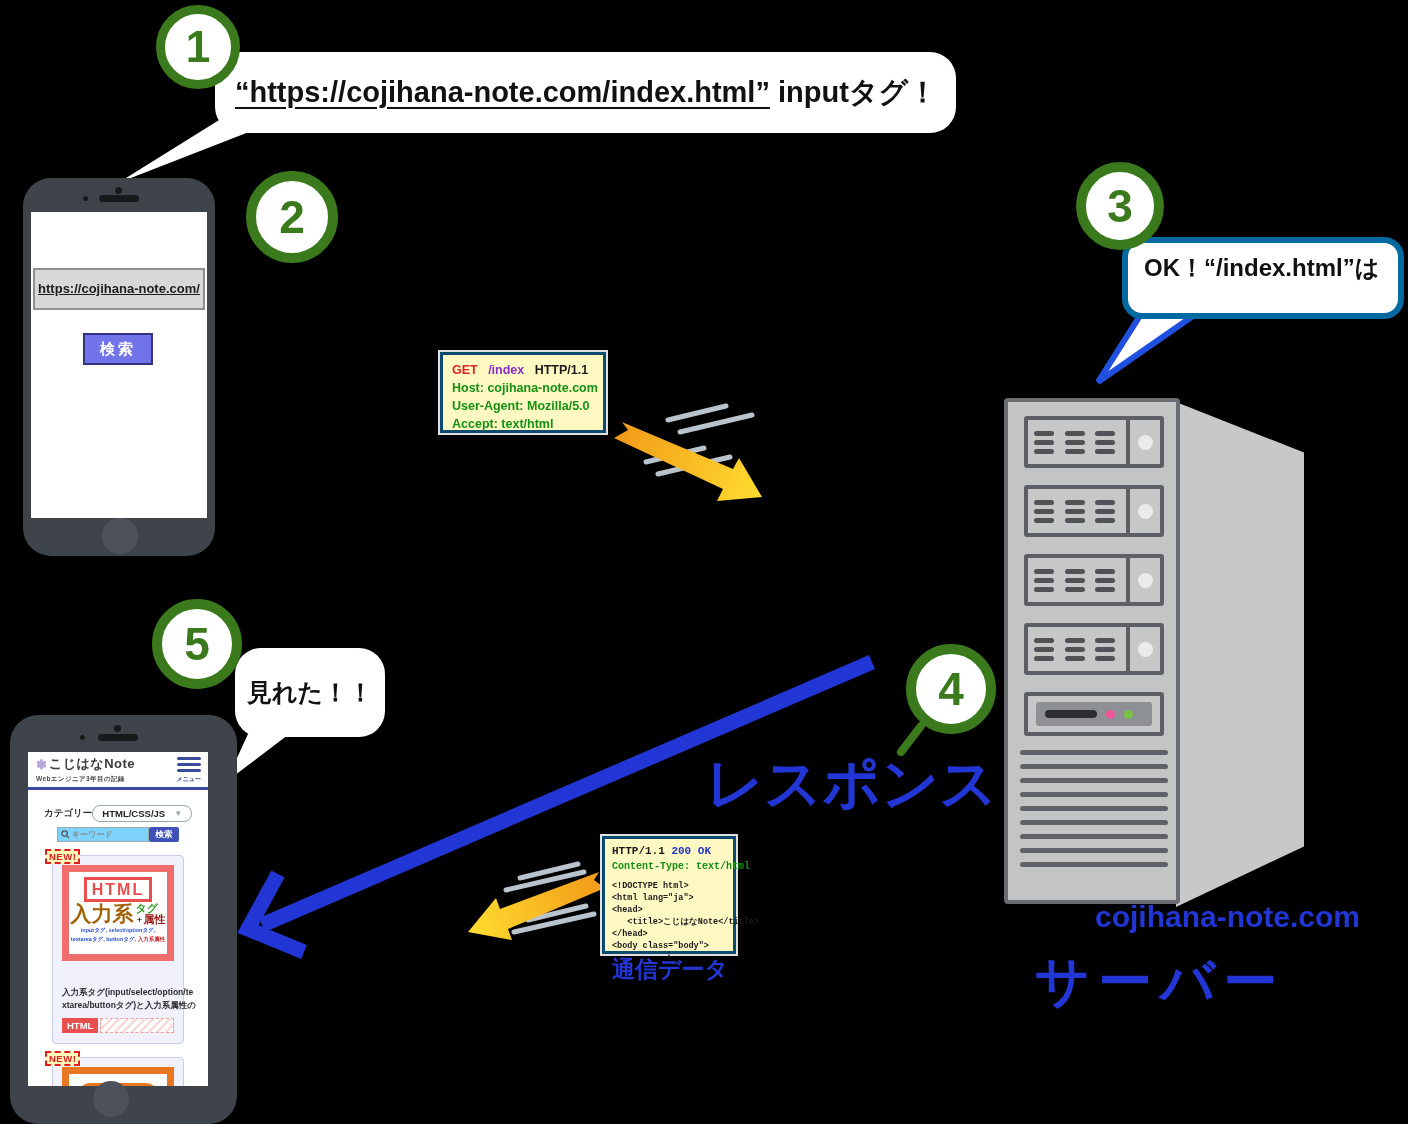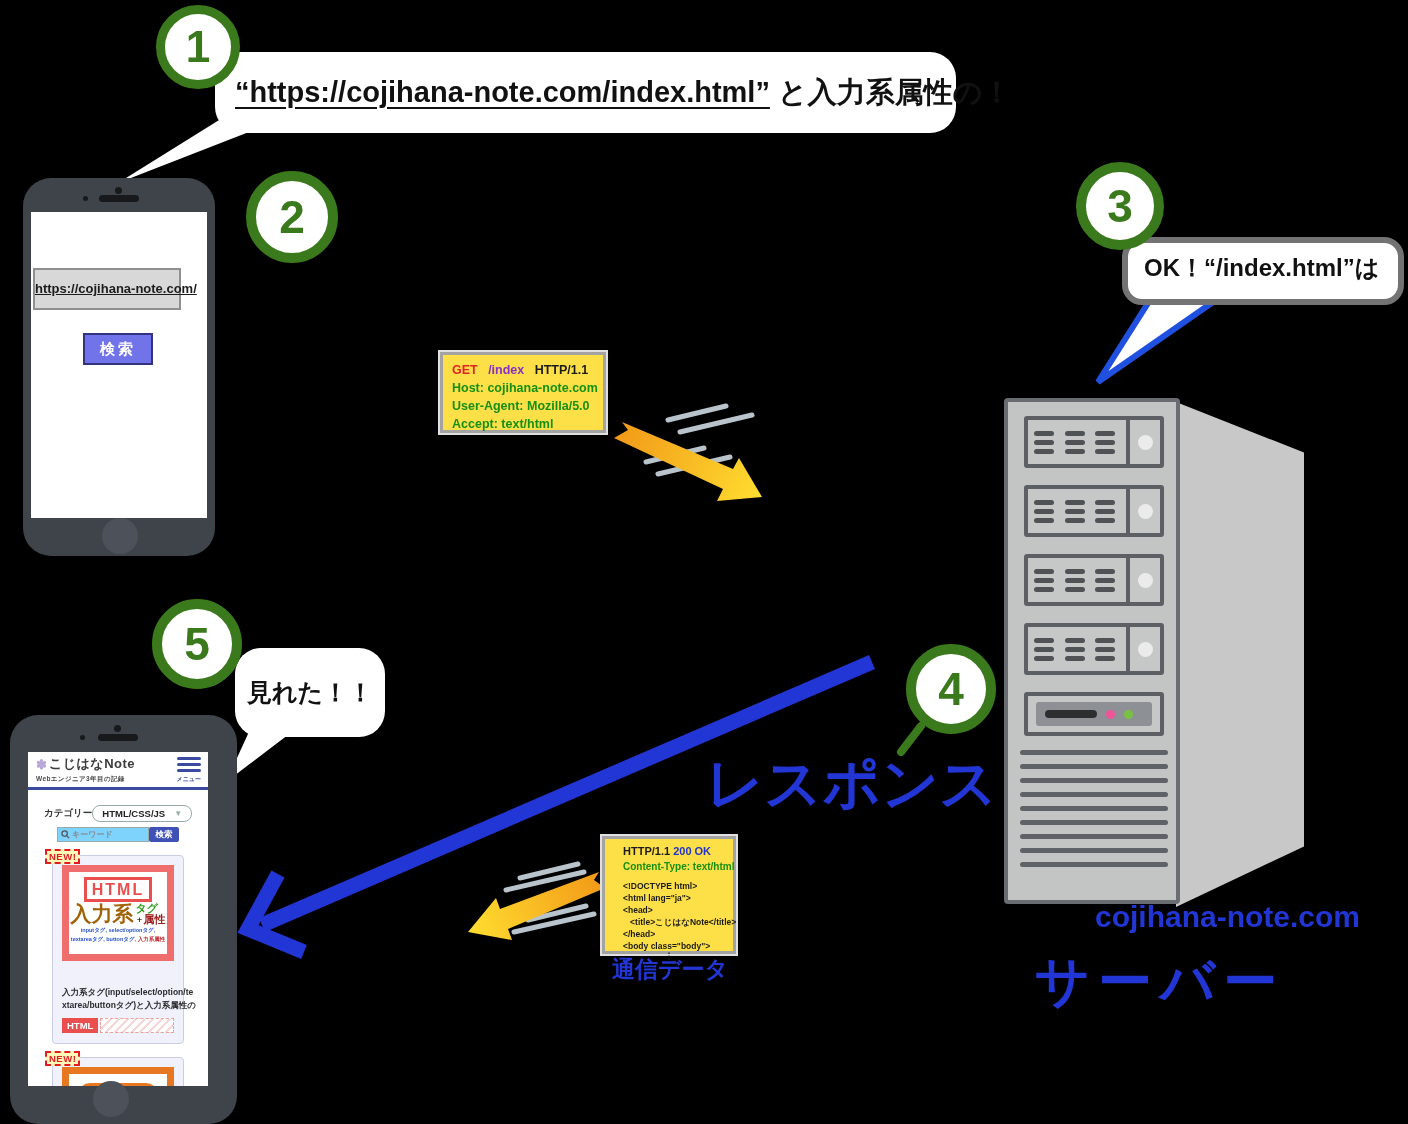--- a/index.html
+++ b/index.html
@@ -13,32 +13,32 @@
   
   .step-circle { position:absolute; background:#fff; border-radius:50%;
     display:flex; align-items:center; justify-content:center; z-index:3;
     color:#3a7a1c; border:10px solid #3a7a1c; font-size:46px; font-weight:bold; }
 
   
   .bubble { position:absolute; background:#fff; z-index:2; color:#111; }
   #bubble1 { left:215px; top:52px; width:741px; height:81px; border-radius:26px;
     font-size:29px; line-height:81px; padding-left:20px; white-space:nowrap; }
   #bubble1 .url { text-decoration:underline; text-underline-offset:5px; }
-  #bubble3 { left:1122px; top:237px; width:282px; height:68px; border-radius:20px;
-    border:6px solid #737373; font-size:24px; line-height:1.45; padding:8px 0 0 16px; white-space:nowrap; }
+  #bubble3 { left:1122px; top:237px; width:282px; height:82px; border-radius:20px;
+    border:6px solid #0369a1; font-size:24px; line-height:1.45; padding:8px 0 0 16px; white-space:nowrap; }
   #bubble5 { left:235px; top:648px; width:150px; height:89px; border-radius:26px;
     font-size:25px; line-height:89px; text-align:center; white-space:nowrap; }
 
   
-  .http-box { position:absolute; background:#fde047; border:3px solid #a3a3a3;
+  .http-box { position:absolute; background:#fef9c3; border:3px solid #0c4a6e;
     box-shadow:0 0 0 2px #e0e0e0; z-index:2; color:#1a1a1a; }
   #request-box { left:440px; top:352px; width:166px; height:81px; padding:6px 9px;
     font-size:12.5px; line-height:1.44; white-space:nowrap; }
-  #response-box { left:602px; top:836px; width:134px; height:118px; padding:5px 18px;
-    font-size:8.5px; line-height:1.42; white-space:nowrap; }
+  #response-box { left:602px; top:836px; width:134px; height:118px; padding:5px 7px;
+    font-size:8.5px; line-height:1.42; white-space:nowrap;font-family:Liberation Mono, monospace; }
   .t-red { color:#e02424; } .t-purple { color:#8a2fc9; } .t-black { color:#1a1a1a; }
   .t-green { color:#159015; } .t-blue { color:#2233cc; }
   #response-box .status { font-size:11px; }
   #response-box .code-line { white-space:pre; font-size:8.5px; line-height:12px; }
   #response-box .gap { height:6px; }
   #response-box .dots { text-align:center; line-height:8px; font-size:9px; }
 
   
   .blue-label { position:absolute; color:#2236d6; z-index:2; white-space:nowrap; }
   #response-label { left:706px; top:746px; font-size:57px; }
@@ -51,21 +51,21 @@
   .phone .cam-dot { position:absolute; background:#17191b; border-radius:50%; }
   .phone .speaker { position:absolute; background:#17191b; border-radius:4px; }
   .phone .home-btn { position:absolute; background:#4d525a; border-radius:50%; }
   .phone .screen { position:absolute; background:#fff; overflow:hidden; }
   #phone1 { left:23px; top:178px; width:192px; height:378px; }
   #phone1 .screen { left:8px; top:34px; width:176px; height:306px; }
   #phone2 { left:10px; top:715px; width:227px; height:409px; }
   #phone2 .screen { left:18px; top:37px; width:180px; height:334px; }
 
   
-  #url-bar { position:absolute; left:2px; top:56px; width:148px; height:42px;
+  #url-bar { position:absolute; left:2px; top:56px; width:172px; height:42px;
     background:#d8d8d8; border:2px solid #8f8f8f; color:#1c1c1c;
     font-size:13px; line-height:38px; text-align:center; text-decoration:underline; white-space:nowrap; }
   #search-btn1 { position:absolute; left:52px; top:121px; width:70px; height:32px;
     background:#7173e8; border:2px solid #32327e; color:#fff; font-size:15px;
     line-height:28px; text-align:center; letter-spacing:3px; }
 
   
   .site-header { display:flex; justify-content:space-between; align-items:center;
     height:38px; padding:0 7px 0 8px; border-bottom:3px solid #3a4a9f; }
   .site-id .site-name-row { display:flex; align-items:center; gap:2px; }
@@ -193,21 +193,21 @@
       <span>3</span>
     </div>
   <div class="step-circle" style="left:906px;top:644px;width:90px;height:90px;">
       <span>4</span>
     </div>
   <div class="step-circle" style="left:152px;top:599px;width:90px;height:90px;">
       <span>5</span>
     </div>
 
   <div class="bubble" id="bubble1">
-    <span class="url">“https://cojihana-note.com/index.html”</span><span> と入力系属性の！</span>
+    <span class="url">“https://cojihana-note.com/index.html”</span><span> inputタグ！</span>
   </div>
 
   <div class="bubble" id="bubble3">
     <div>OK！“/index.html”は</div>
   </div>
 
   <div class="bubble" id="bubble5">
     <span>見れた！！</span>
   </div>
 

